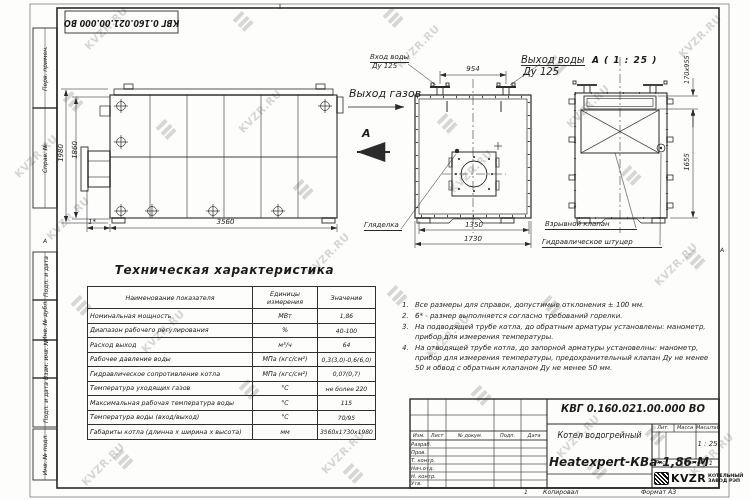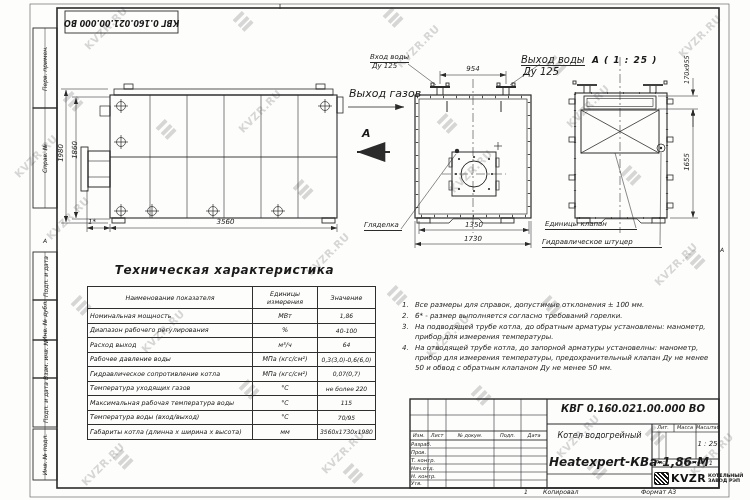--- a/index.html
+++ b/index.html
@@ -432,21 +432,21 @@
   <div class="t" style="left:349px;top:88px;font-size:11px">Выход газов</div>
   <div class="t" style="left:362px;top:128px;font-size:11px;font-weight:bold">А</div>
   <div class="t c" style="left:459px;top:66px;width:28px;font-size:7px">954</div>
   <div class="t c" style="left:452px;top:222px;width:44px;font-size:7px">1350</div>
   <div class="t c" style="left:451px;top:236px;width:44px;font-size:7px">1730</div>
   <div class="t u" style="left:364px;top:222px;font-size:7px;width:38px">Гляделка</div>
 
   <div class="t" style="left:592px;top:55px;font-size:9px;font-weight:bold;letter-spacing:1px">А ( 1 : 25 )</div>
   <div class="t c rot" style="left:668px;top:66px;width:40px;font-size:6.5px">170х955</div>
   <div class="t c rot" style="left:668px;top:158px;width:40px;font-size:7px">1655</div>
-  <div class="t u" style="left:545px;top:221px;font-size:7px;width:92px">Единицы клапан</div>
+  <div class="t u" style="left:545px;top:221px;font-size:7px;width:92px">Взрывной клапан</div>
   <div class="t u" style="left:542px;top:239px;font-size:7px;width:120px">Гидравлическое штуцер</div>
 
   <div class="t c" style="left:87px;top:264px;width:275px;font-size:12px;font-weight:700;letter-spacing:.6px">Техническая характеристика</div>
   <table class="spec">
     <colgroup>
         <col style="width:165px">
         <col style="width:60px">
         <col style="width:50px">
       </colgroup>
     <tbody>

